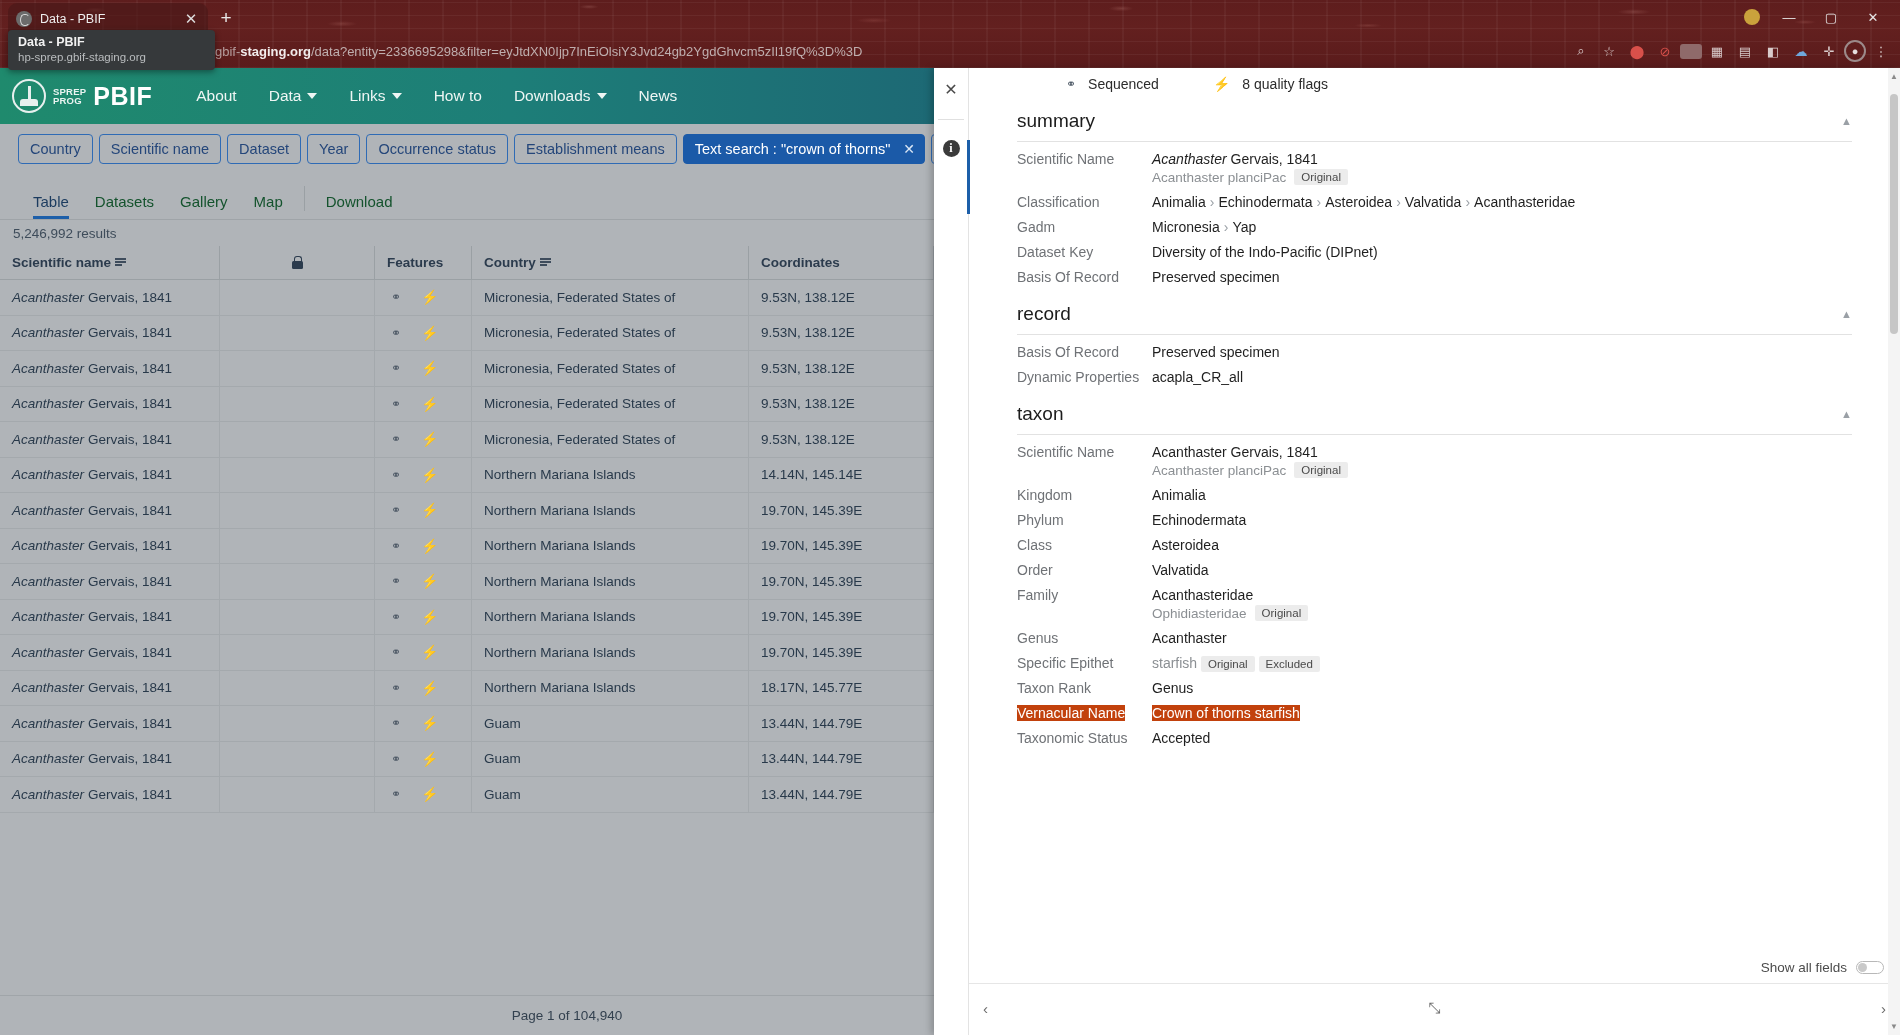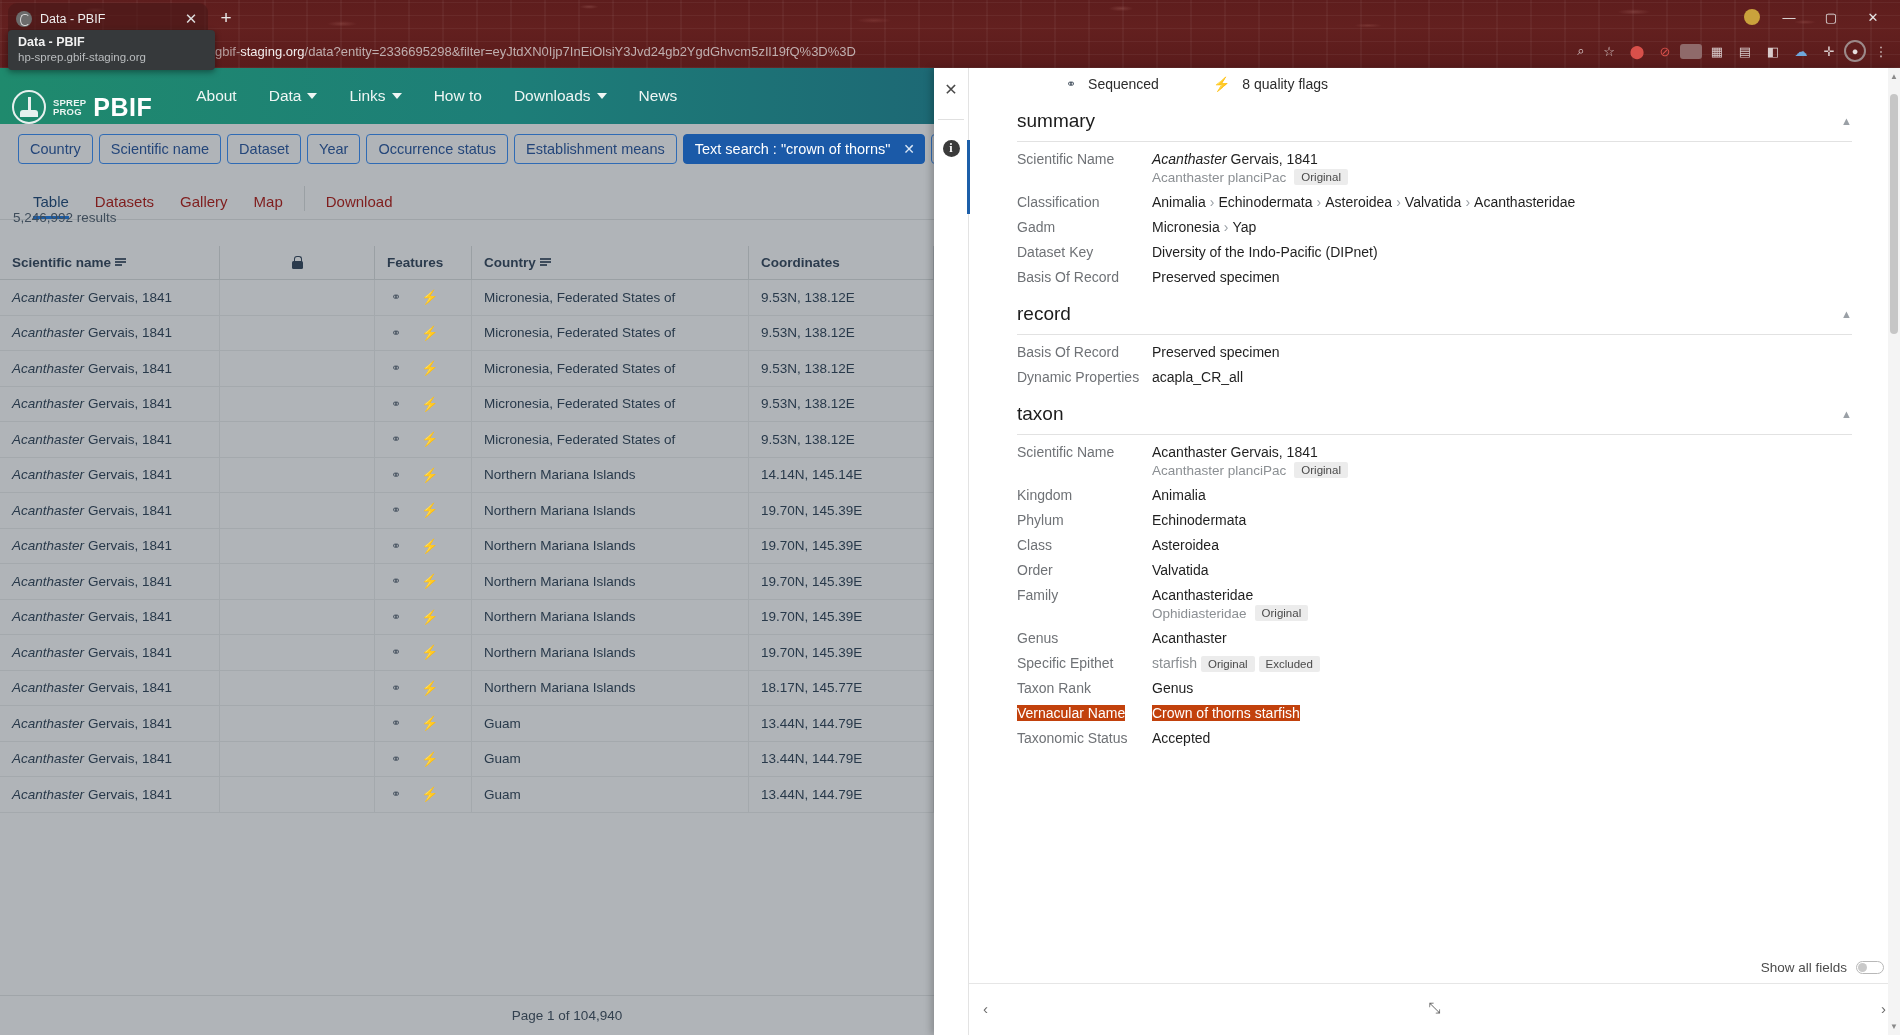--- a/index.html
+++ b/index.html
@@ -49,21 +49,21 @@
   .win-btns { position:absolute; right:6px; top:0; height:34px; display:flex; align-items:center; gap:0; }
   .win-btn { width:42px; height:34px; color:#e6e6e6; font-size:13px; display:flex; align-items:center; justify-content:center; }
   .ext-dot { position:absolute; right:140px; top:9px; width:16px; height:16px; border-radius:50%;
              background:#caa23c; }
 
   
   .toolbar { position:absolute; left:0; top:34px; width:1900px; height:34px; display:flex; align-items:center; }
   .nav-ico { width:30px; height:30px; display:flex; align-items:center; justify-content:center; color:#cfc2c2; font-size:15px; }
   .omnibox { flex:1; height:26px; display:flex; align-items:center; padding:0 10px; color:#cbbcbc; font-size:13px; white-space:nowrap; overflow:hidden; }
   .omnibox .host-dim { color:#b59d9d; }
-  .omnibox .host-strong { color:#f2ecec; font-weight:normal; }
+  .omnibox .host-strong { color:#f2ecec; font-weight:bold; }
   .omnibox .path { color:#bfaeae; }
   .tb-right { display:flex; align-items:center; gap:2px; padding-right:6px; }
   .tb-ico { width:26px; height:26px; display:flex; align-items:center; justify-content:center; color:#d9cccc; font-size:13px; position:relative; }
   .tb-ico.red { color:#d8504a; }
   .tb-ico.pill { width:22px; height:15px; border-radius:3px; background:#8f6a6a; }
   .tb-ico.blue { color:#6fa8dc; }
   .avatar-ring { width:22px; height:22px; border-radius:50%; border:2px solid #9c8a8a; display:flex; align-items:center; justify-content:center; color:#e6dede; font-size:11px; }
 
   
   .tab-tooltip {
@@ -73,48 +73,48 @@
   }
   .tab-tooltip .tt-title { color:#f1f1f1; font-size:12.5px; font-weight:bold; line-height:16px; }
   .tab-tooltip .tt-url { color:#b9bcbe; font-size:11.5px; line-height:15px; }
 
   
   #page { position:absolute; left:0; top:68px; width:1900px; height:967px; background:#b0b4b8; overflow:hidden; }
 
   .site-header {
     position:absolute; left:0; top:0; width:1134px; height:56px;
     background:linear-gradient(90deg,#1f8a6d 0%, #1d7e78 45%, #1d5f73 100%);
-    display:flex; align-items:flex-end; padding-left:12px; gap:0;
+    display:flex; align-items:center; padding-left:12px; gap:0;
   }
   .brand { display:flex; align-items:center; gap:7px; margin-right:28px; }
   .brand-logo { width:34px; height:34px; border-radius:50%; border:2px solid #e7f0ee; position:relative; }
   .brand-logo::before{ content:""; position:absolute; left:14px; top:5px; width:3px; height:14px; background:#e7f0ee; }
   .brand-logo::after{ content:""; position:absolute; left:6px; bottom:5px; width:18px; height:7px; border-radius:3px 3px 0 0; background:#e7f0ee; }
   .brand-sprep { color:#eaf4f1; font-size:9.5px; font-weight:bold; line-height:9px; letter-spacing:.2px; }
   .brand-pbif { color:#ffffff; font-size:25px; font-weight:bold; letter-spacing:.5px; }
   .nav-item { color:#eef6f4; font-size:15.5px; padding:0 16px; display:flex; align-items:center; gap:6px; height:56px; }
   .caret { display:inline-block; width:0;height:0; border-left:5px solid transparent; border-right:5px solid transparent; border-top:6px solid #eef6f4; }
 
   .filters-wrap { position:absolute; left:0; top:56px; width:1134px; height:62px; background:#b0b4b8; }
   .filters { position:absolute; left:18px; top:10px; display:flex; align-items:center; gap:6px; }
   .chip {
     height:30px; border:1px solid #2f6bb5; border-radius:4px; background:transparent;
     color:#24467a; font-size:14.5px; display:flex; align-items:center; padding:0 11px; white-space:nowrap;
   }
   .chip.active { background:#1b5aa8; border-color:#1b5aa8; color:#fff; padding-right:6px; gap:10px; }
   .chip .chip-x { font-size:14px; color:#dbe7f5; padding:0 3px; }
 
   .tabs-row { position:absolute; left:0; top:114px; width:1134px; height:38px; display:flex; align-items:flex-end; gap:0; padding-left:18px; border-bottom:1px solid #9fa4a8; }
-  .tabitem { font-size:15px; color:#7f1d1d; padding:0 13px 9px 13px; position:relative; }
+  .tabitem { font-size:15px; color:#14532d; padding:0 13px 9px 13px; position:relative; }
   .tabitem:first-child { padding-left:7px;margin-left:8px; }
   .tabitem.sel { color:#1b3b5f; }
   .tabitem.sel::after { content:""; position:absolute; left:7px; right:13px; bottom:0; height:3px; background:#1d5fa9; }
   .tab-div { width:1px; align-self:stretch; margin:4px 8px 8px 8px; background:#9aa0a4; }
 
-  .results-count { position:absolute; left:13px; top:142px; font-size:13.5px; color:#3e4c5a; }
+  .results-count { position:absolute; left:13px; top:158px; font-size:13.5px; color:#3e4c5a; }
 
   
   .table { position:absolute; left:0; top:178px; width:1134px; }
   .thead { display:flex; height:34px; align-items:center; border-bottom:1px solid #9aa0a4; background:#b0b4b8; }
   .th { font-size:13.5px; font-weight:bold; color:#2b3b4d; display:flex; align-items:center; gap:4px; padding:0 12px; height:34px; border-right:1px solid #9aa0a4; }
   .th.c1{ width:220px; } .th.c2{ width:155px; justify-content:center; } .th.c3{ width:97px; }
   .th.c4{ width:277px; } .th.c5{ width:185px;align-items:center; } .th.c6{ width:95px; border-right:none; }
   .filter-ico { display:inline-block; width:11px; height:9px; position:relative; opacity:.85; }
   .filter-ico::before{ content:""; position:absolute; left:0; top:0; width:11px; height:1.6px; background:#2b3b4d; box-shadow:0 3px 0 0 #2b3b4d; }
   .filter-ico::after{ content:""; position:absolute; left:0; top:6px; width:7px; height:1.6px; background:#2b3b4d; }

